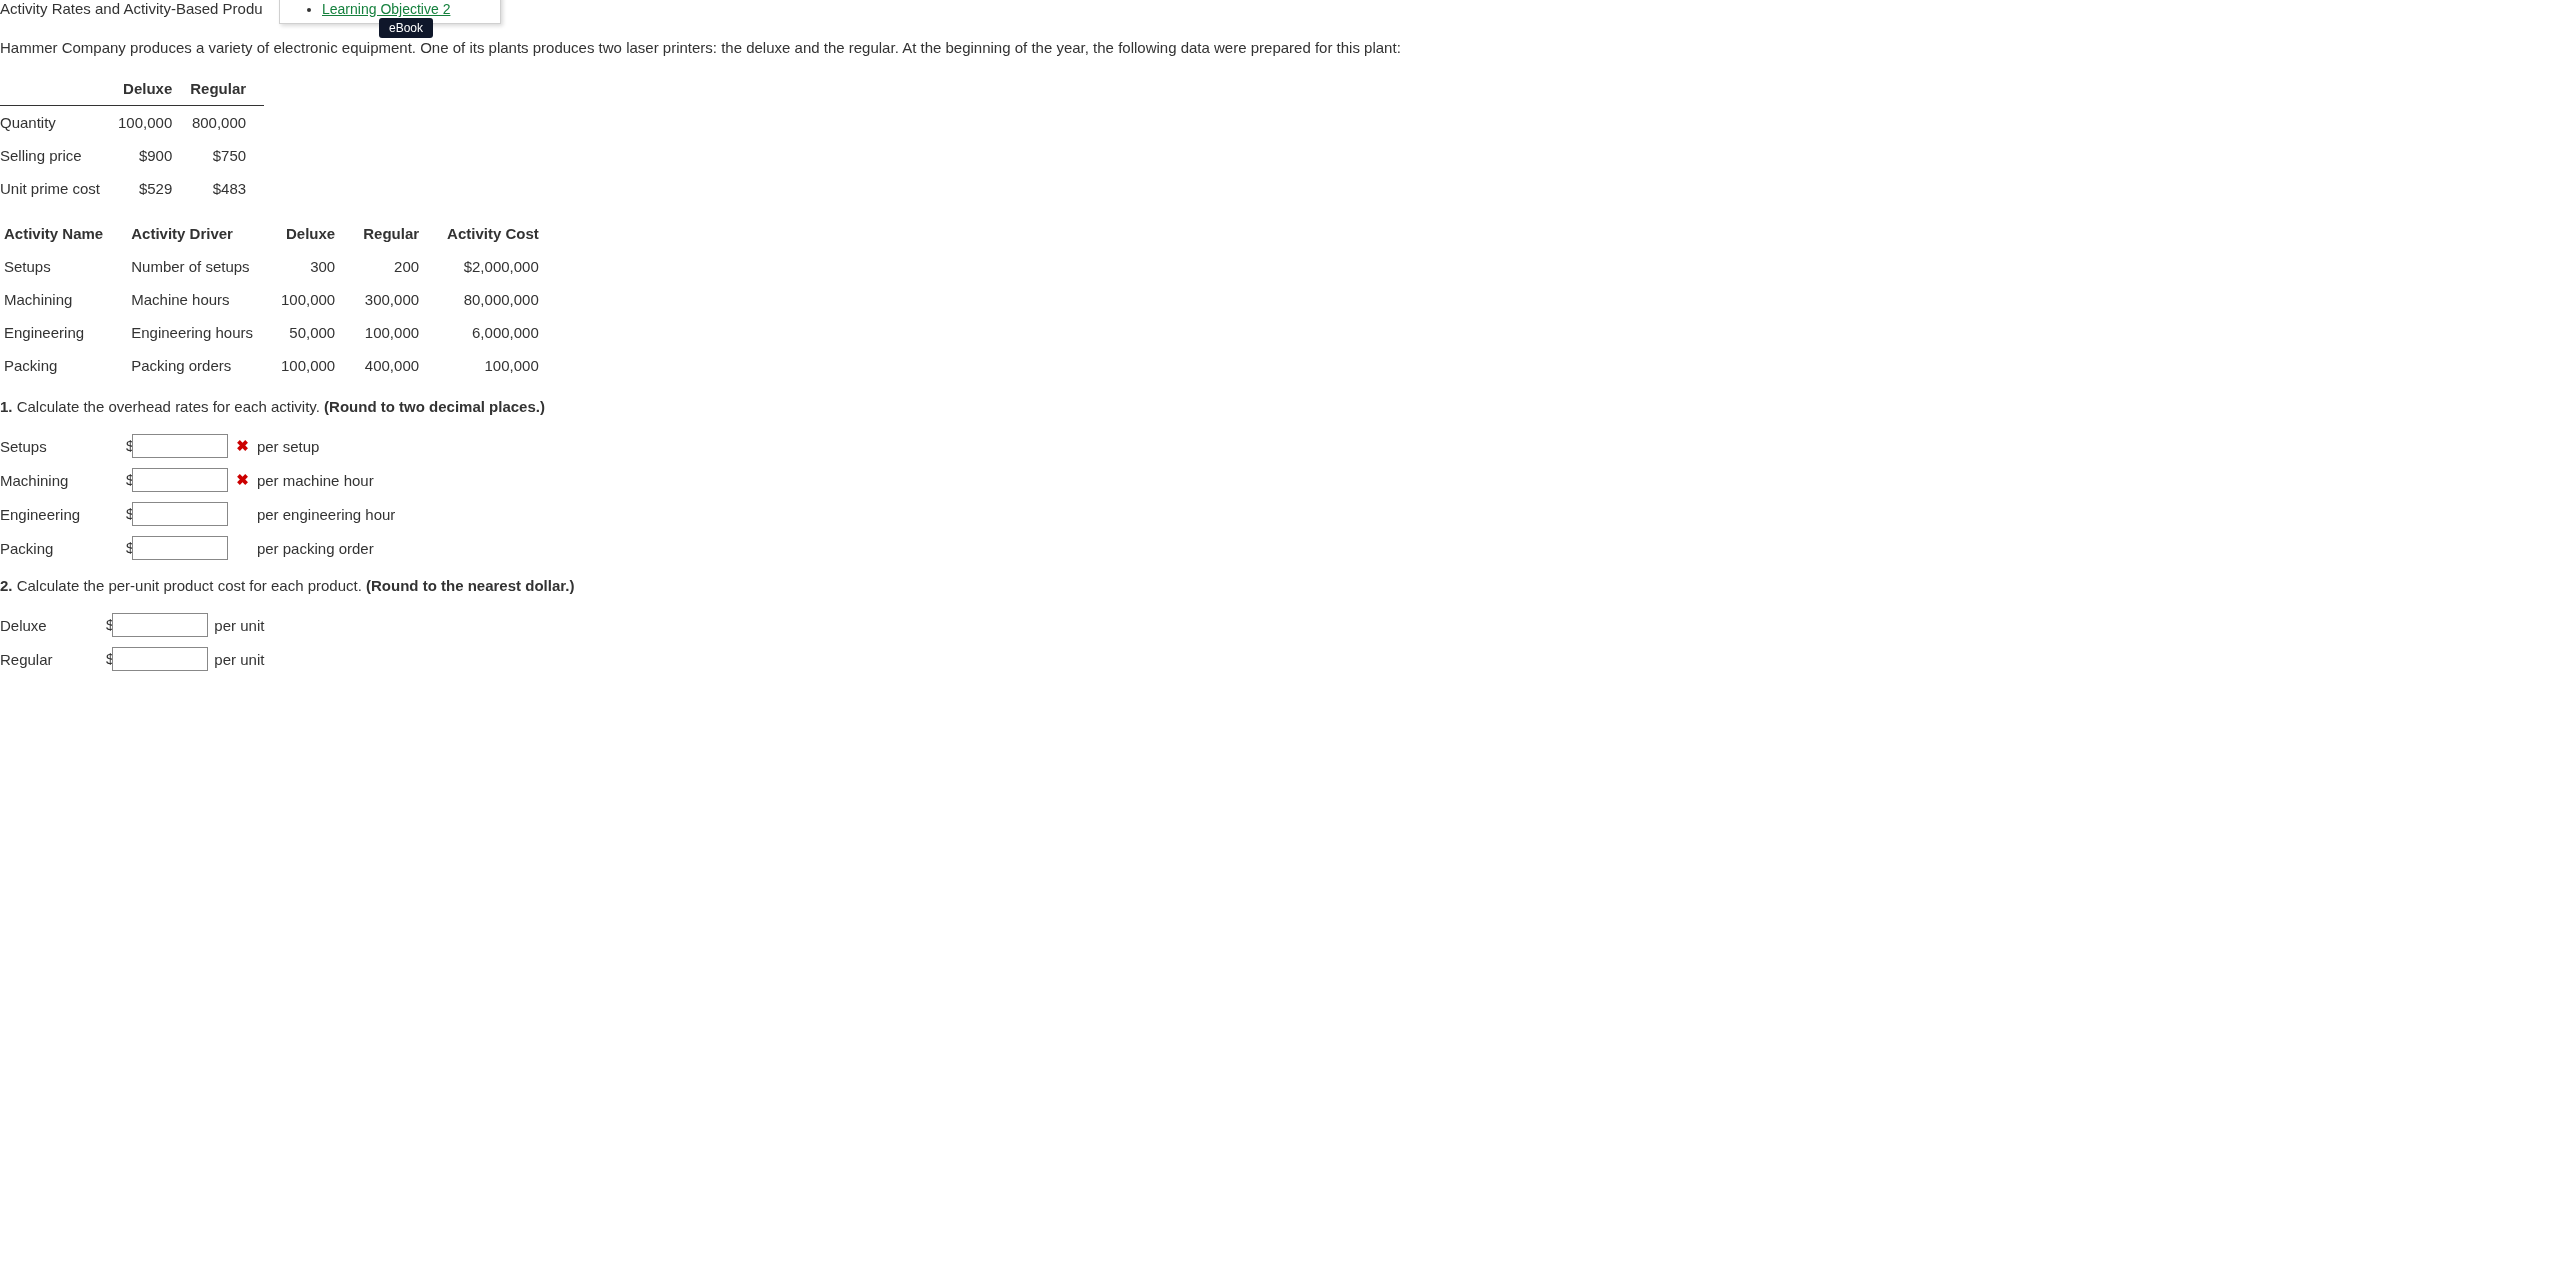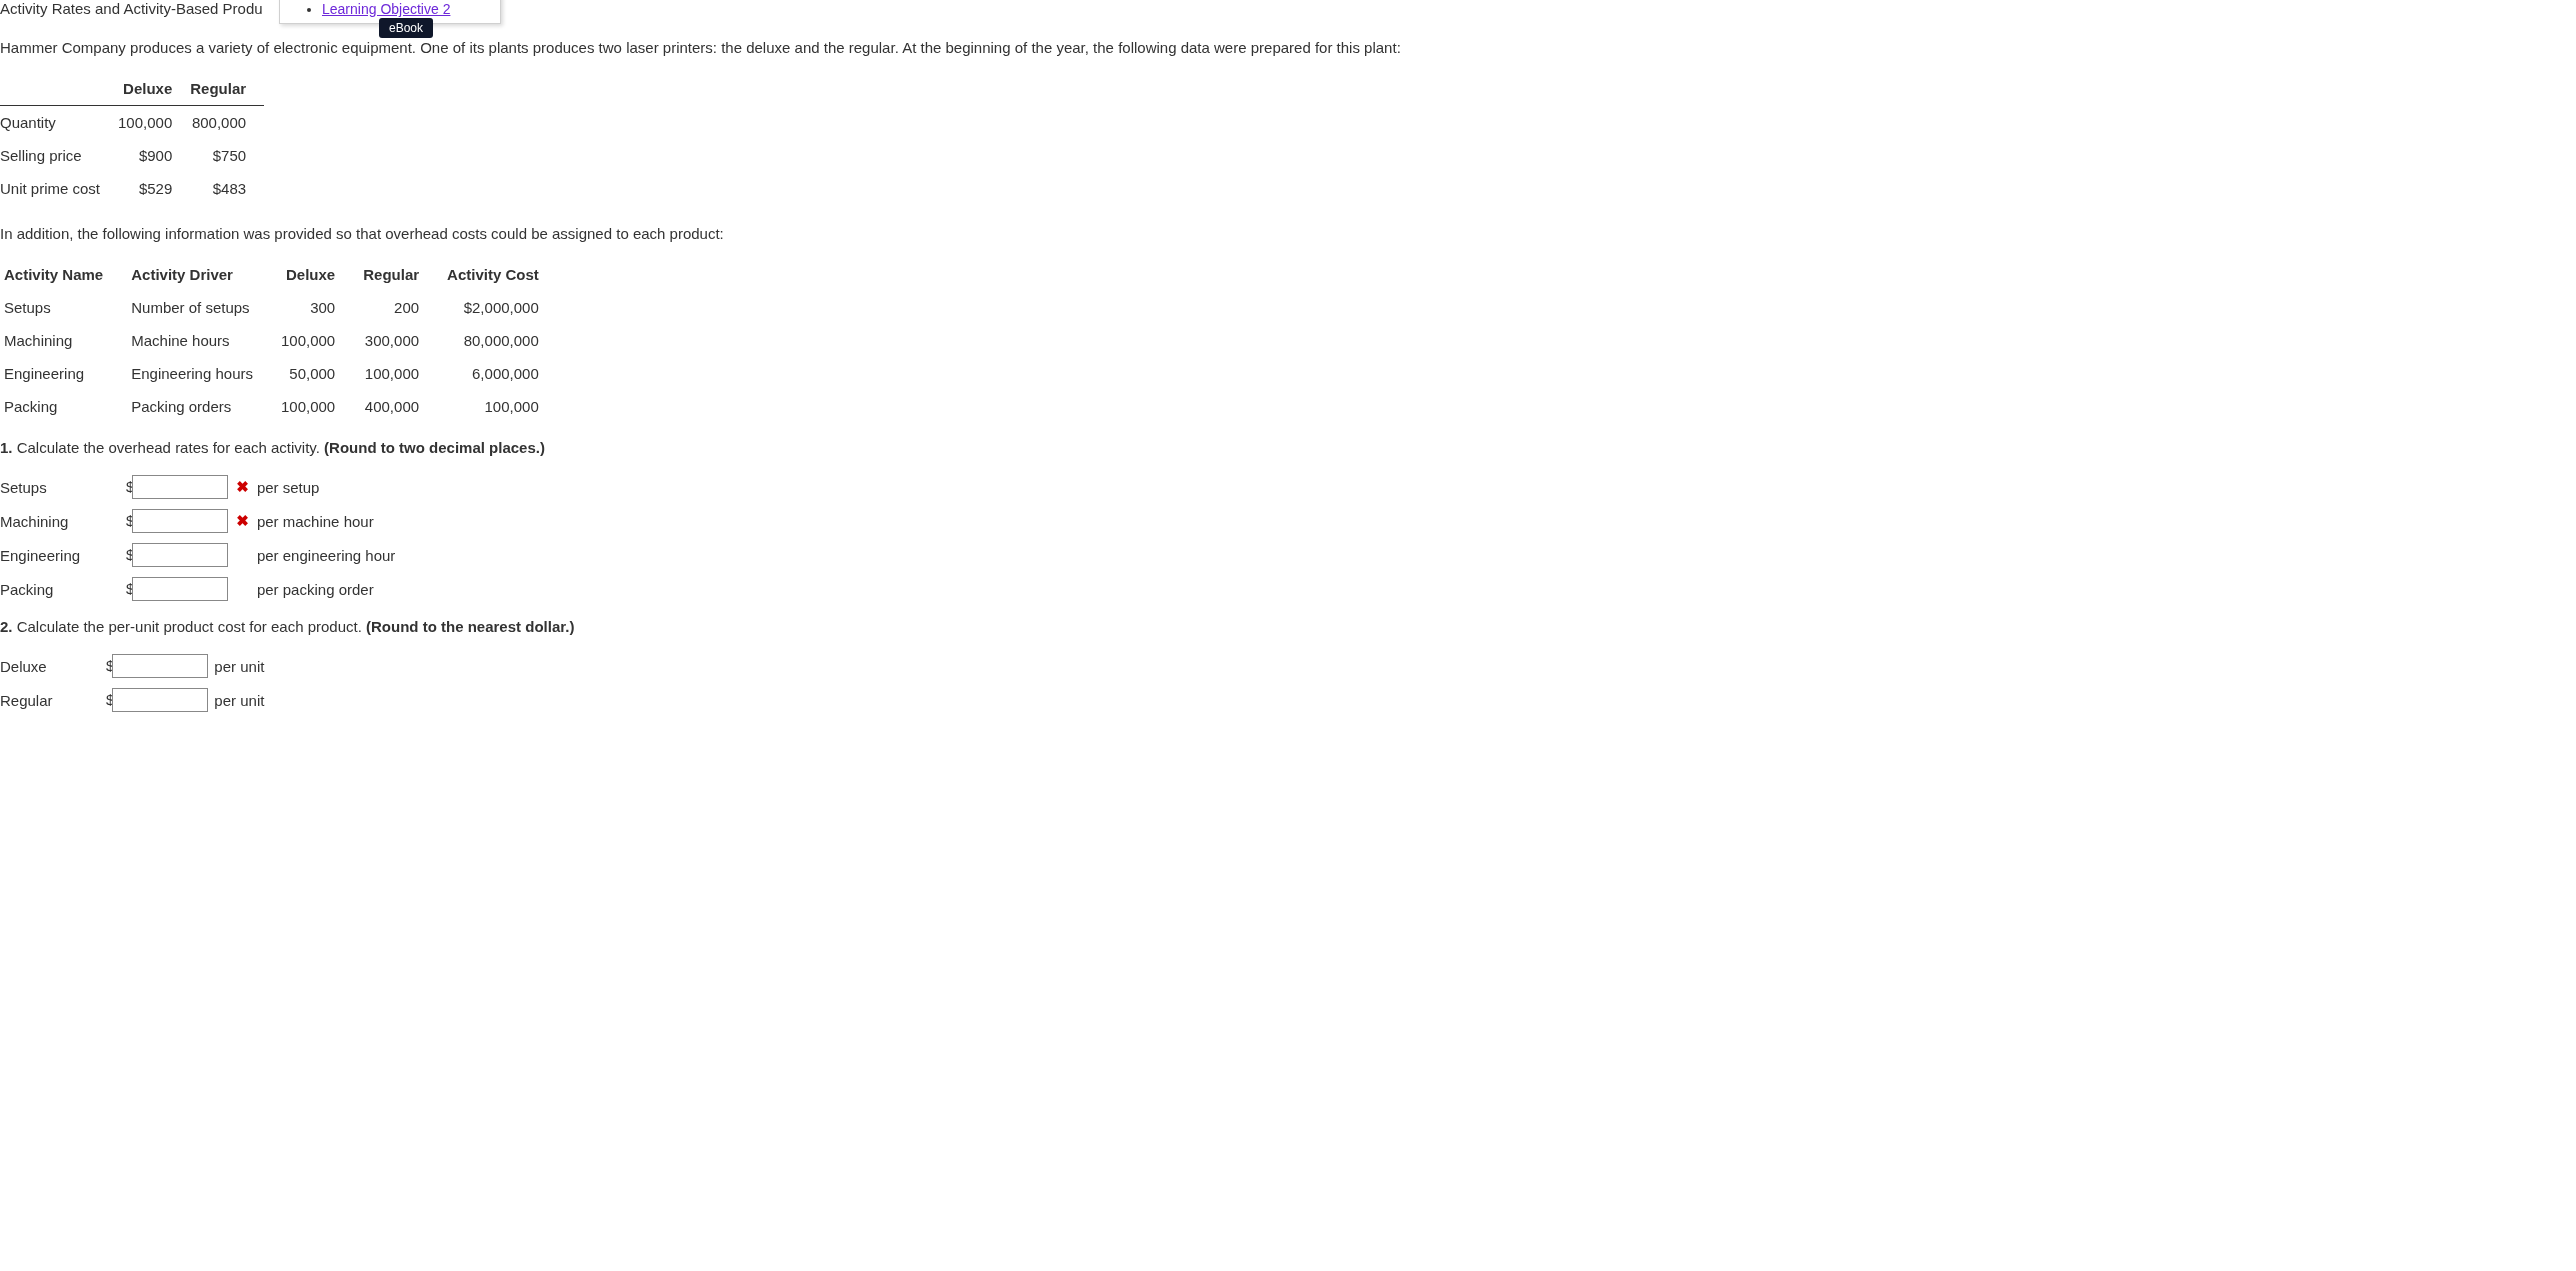--- a/index.html
+++ b/index.html
@@ -34,21 +34,21 @@
   }
   .dropdown ul {
     margin: 0;
     padding: 0;
     list-style: disc;
   }
   .dropdown li {
     margin-left: 1em;
   }
   .objlink {
-    color: #6d28d9;
+    color: #15803d;
     text-decoration: underline;
     margin-top: 37px;
   }
   .ebook-tt {
     position: absolute;
     top: 18px;
     left: 379px;
     background: #0f172a;
     color: #fff;
     font-size: 12px;
@@ -181,21 +181,20 @@
         <td>$750</td>
       </tr>
       <tr>
         <td>Unit prime cost</td>
         <td>$529</td>
         <td>$483</td>
       </tr>
     </tbody>
   </table>
 
-  <div class="para">In addition, the following information was provided so that overhead costs could be assigned to each product:</div>
 
   <table class="data2">
     <thead>
       <tr>
         <th>Activity Name</th>
         <th>Activity Driver</th>
         <th class="rt">Deluxe</th>
         <th class="rt">Regular</th>
         <th class="rt">Activity Cost</th>
       </tr>

